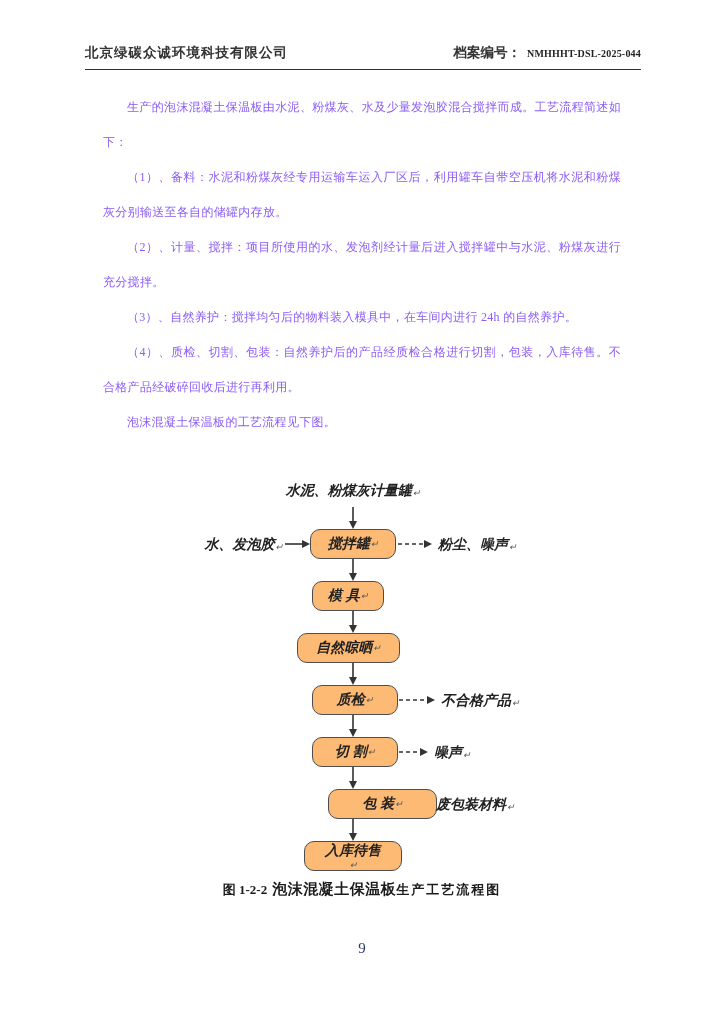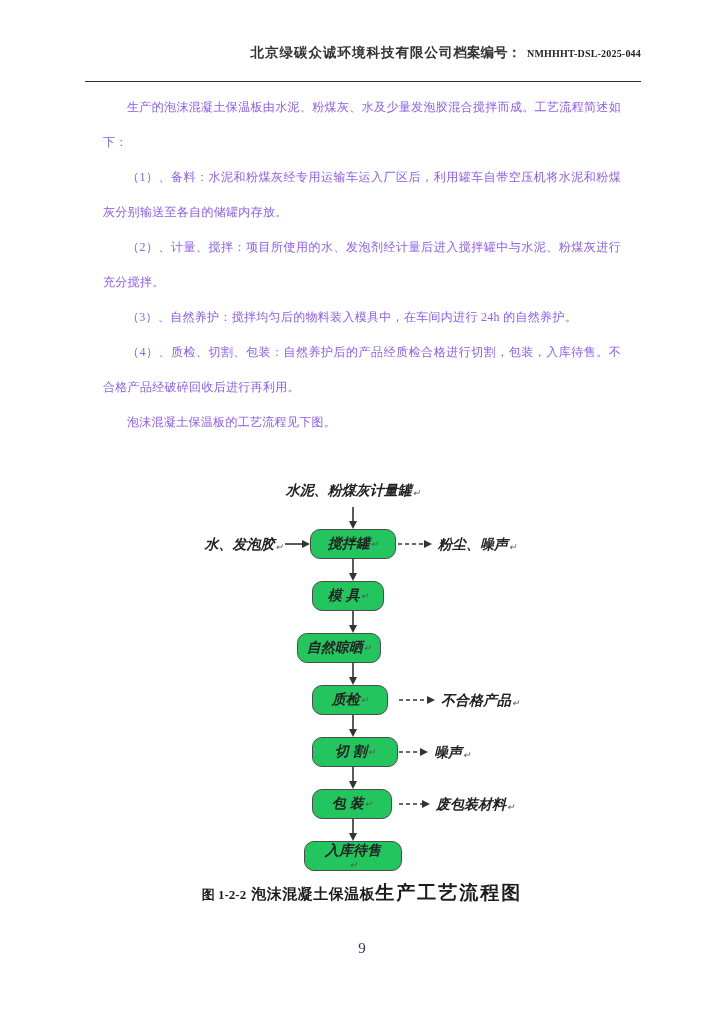--- a/index.html
+++ b/index.html
@@ -17,23 +17,23 @@
     color: #262626;
   }
 
   
   .header {
     position: absolute;
     left: 85px;
     top: 44px;
     width: 556px;
     display: flex;
-    justify-content: flex-end;
+    justify-content: space-between;
     align-items: baseline;
-    padding-bottom: 19px;
+    padding-bottom: 7px;
     border-bottom: 1.5px solid #2f2f2f;
   }
   .header .company {
     font-size: 13.5px;
     font-weight: bold;
     letter-spacing: 1px;
     color: #333;
   }
   .header .doc-no {
     font-size: 13.5px;
@@ -95,21 +95,21 @@
     color: #555;
     margin-left: 1px;
     vertical-align: -1px;
   }
   .fc-box {
     position: absolute;
     height: 30px;
     box-sizing: border-box;
     border: 1.7px solid #4d4d4d;
     border-radius: 10px;
-    background: #22c55e;
+    background: #fdba74;
     display: flex;
     align-items: center;
     justify-content: center;
     font-size: 14px;
     font-weight: bold;
     color: #222;
     white-space: nowrap;
   }
   .top-label { left: 353px; top: 2px; transform: translateX(-50%); }
   .input-label { right: 441px; top: 49px; line-height: 30px; }
@@ -121,21 +121,21 @@
     left: 0;
     top: 880px;
     width: 724px;
     text-align: center;
     font-weight: bold;
     color: #1c1c1c;
     white-space: nowrap;
   }
   .caption .fig-label { font-size: 13px; margin-right: 5px; margin-top: 40px; }
   .caption .cap-part1 { font-size: 15px; letter-spacing: 0.5px; }
-  .caption .cap-part2 { font-size: 19px; letter-spacing: 2px; }
+  .caption .cap-part2 { font-size: 13px; letter-spacing: 2px; }
   .page-number {
     position: absolute;
     left: 0;
     top: 940px;
     width: 724px;
     text-align: center;
     font-size: 15px;
     color: #2c3763;
   }
 </style>
@@ -219,33 +219,33 @@
     <div class="fc-label input-label"><span>水、发泡胶</span><span class="ret">↵</span></div>
 
     <div class="fc-box" style="left:310px; top:49px;  width:86px;">
         <span>搅拌罐</span>
         <span class="ret">↵</span>
       </div>
     <div class="fc-box" style="left:312px; top:101px; width:72px;">
         <span>模 具</span>
         <span class="ret">↵</span>
       </div>
-    <div class="fc-box" style="left:297px; top:153px; width:84px;">
+    <div class="fc-box" style="left:297px; top:153px; width:103px;">
         <span>自然晾晒</span>
         <span class="ret">↵</span>
       </div>
-    <div class="fc-box" style="left:312px; top:205px; width:76px;">
+    <div class="fc-box" style="left:312px; top:205px; width:86px;">
         <span>质检</span>
         <span class="ret">↵</span>
       </div>
     <div class="fc-box" style="left:312px; top:257px; width:86px;">
         <span>切 割</span>
         <span class="ret">↵</span>
       </div>
-    <div class="fc-box" style="left:312px; top:309px; width:80px;">
+    <div class="fc-box" style="left:328px; top:309px; width:109px;">
         <span>包 装</span>
         <span class="ret">↵</span>
       </div>
     <div class="fc-box" style="left:304px; top:361px; width:98px;flex-direction:column;">
         <span>入库待售</span>
         <span class="ret">↵</span>
       </div>
 
     <div class="fc-label emission" style="left:438px; top:49px;"><span>粉尘、噪声</span><span class="ret">↵</span></div>
     <div class="fc-label emission" style="left:441px; top:205px;"><span>不合格产品</span><span class="ret">↵</span></div>

